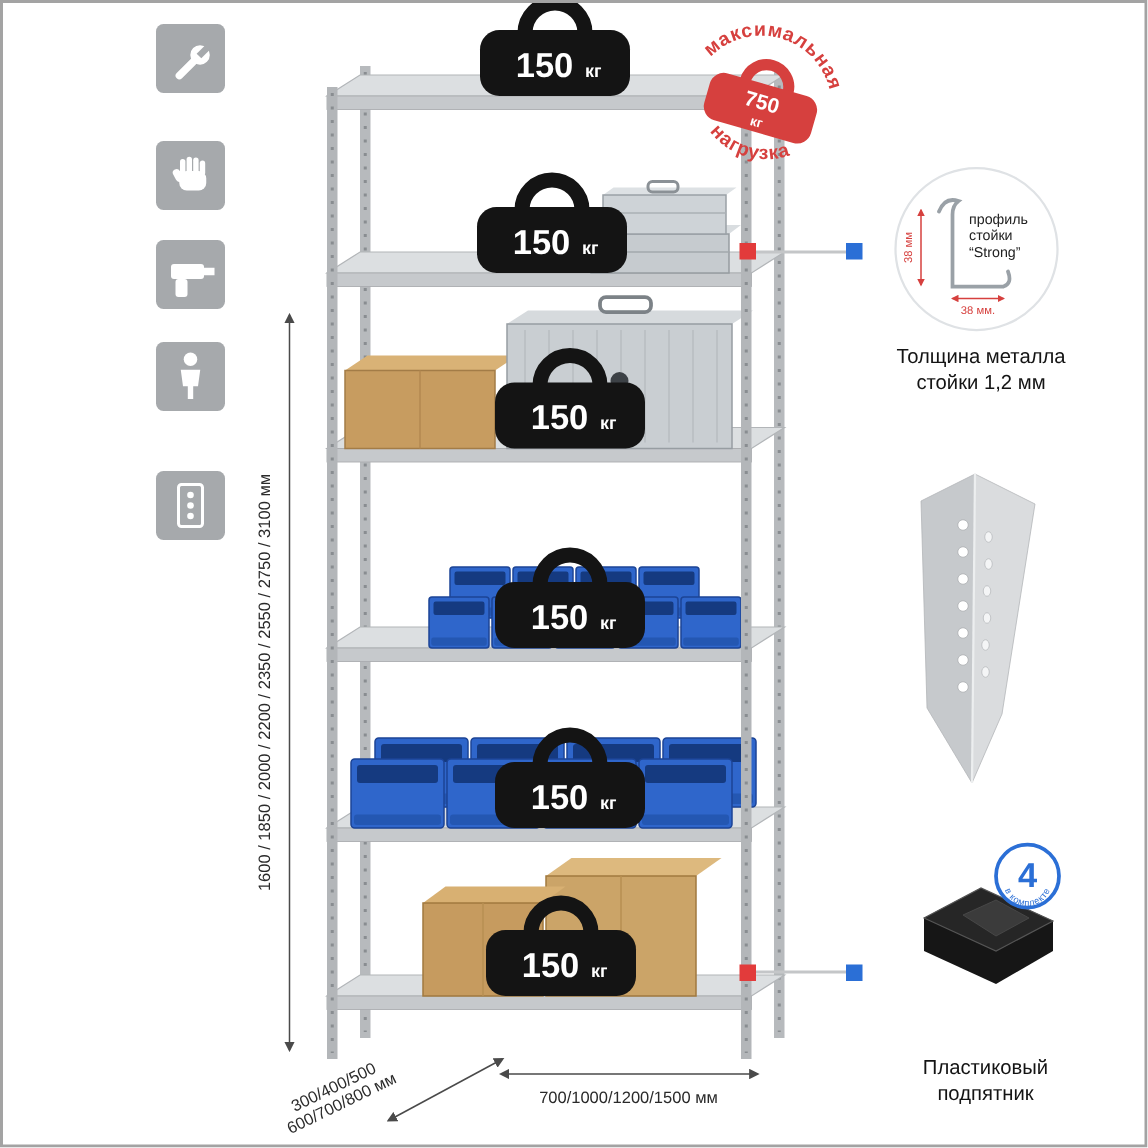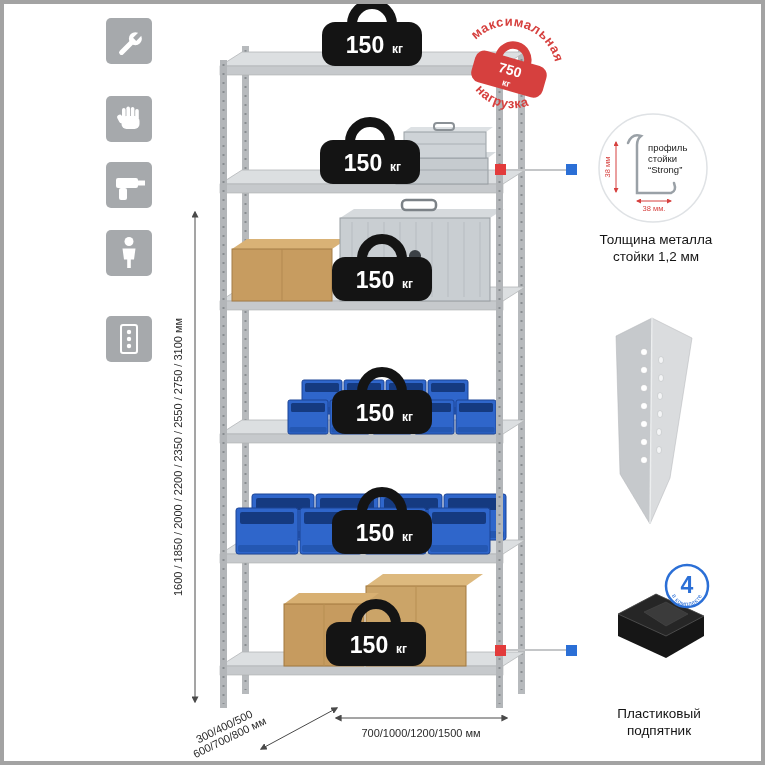--- a/index.html
+++ b/index.html
@@ -1,16 +1,16 @@
 <!DOCTYPE html>
 <html><head>
 <meta charset="utf-8">
 <style>
   html,body{margin:0;padding:0;background:#fff}
-  .page{position:relative;width:765px;height:765px;background:#fff;border:4px solid #a3a3a3;box-sizing:border-box;font-family:"Liberation Sans","DejaVu Sans",sans-serif;overflow:hidden}
+  .page{position:relative;width:765px;height:765px;background:#fff;border:2px solid #a3a3a3;box-sizing:border-box;font-family:"Liberation Sans","DejaVu Sans",sans-serif;overflow:hidden}
   svg{position:absolute;left:0;top:0}
   svg text{font-family:"Liberation Sans","DejaVu Sans",sans-serif}
   .wv{font-size:23px;font-weight:bold;fill:#fff;text-anchor:middle}
   .wu{font-size:12px;font-weight:bold;fill:#fff;text-anchor:start}
   .stamp-arc{font-size:13px;font-weight:bold;fill:#d6403e;letter-spacing:.6px;text-anchor:middle}
   .stamp-val{font-size:14px;font-weight:bold;fill:#fff;text-anchor:middle}
   .stamp-unit{font-size:9px;font-weight:bold;fill:#fff;text-anchor:middle}
   .dim{font-size:11px;fill:#2a2a2a;text-anchor:middle}
   .caption{font-size:13.5px;fill:#141414;text-anchor:middle;font-weight:500}
   .plabel{font-size:9.5px;fill:#222}

